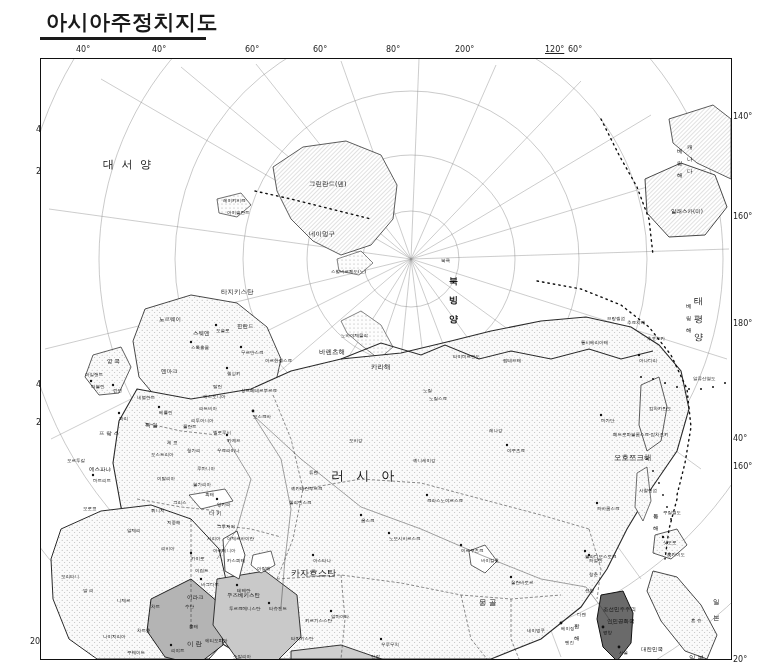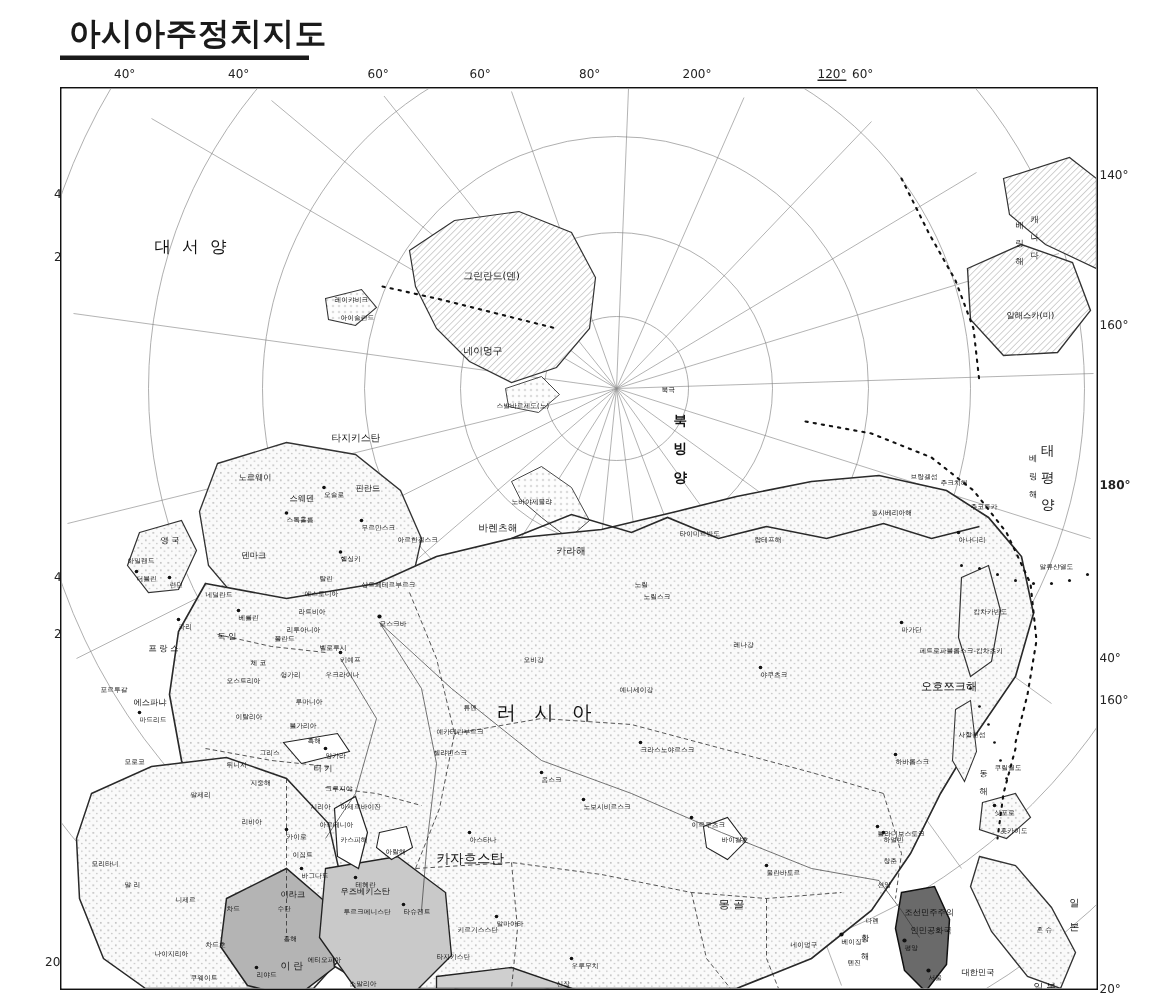--- a/index.html
+++ b/index.html
@@ -119,21 +119,21 @@
       <div class="tick tick-top" style="left: 455px;">200°</div>
       <div class="tick tick-top" style="left: 545px; text-decoration: underline;">120°</div>
       <div class="tick tick-top" style="left: 568px;">60°</div>
       <div class="tick" style="left: 36px; top: 125px;">40</div>
       <div class="tick" style="left: 36px; top: 167px;">20</div>
       <div class="tick" style="left: 36px; top: 380px;">40</div>
       <div class="tick" style="left: 36px; top: 418px;">20</div>
       <div class="tick" style="left: 30px; top: 637px;">20°</div>
       <div class="tick tick-right" style="top: 112px;">140°</div>
       <div class="tick tick-right" style="top: 212px;">160°</div>
-      <div class="tick tick-right" style="top: 319px; font-weight: bold;">180°</div>
+      <div class="tick tick-right" style="top: 319px;">180°</div>
       <div class="tick tick-right" style="top: 434px;">40°</div>
       <div class="tick tick-right" style="top: 462px;">160°</div>
       <div class="tick tick-right" style="top: 655px;">20°</div>
     </div>
 
   <div class="map-frame">
     <div class="map-inner">
 
       <svg class="map-svg" viewBox="0 0 690 600" preserveAspectRatio="none">
         <defs>

